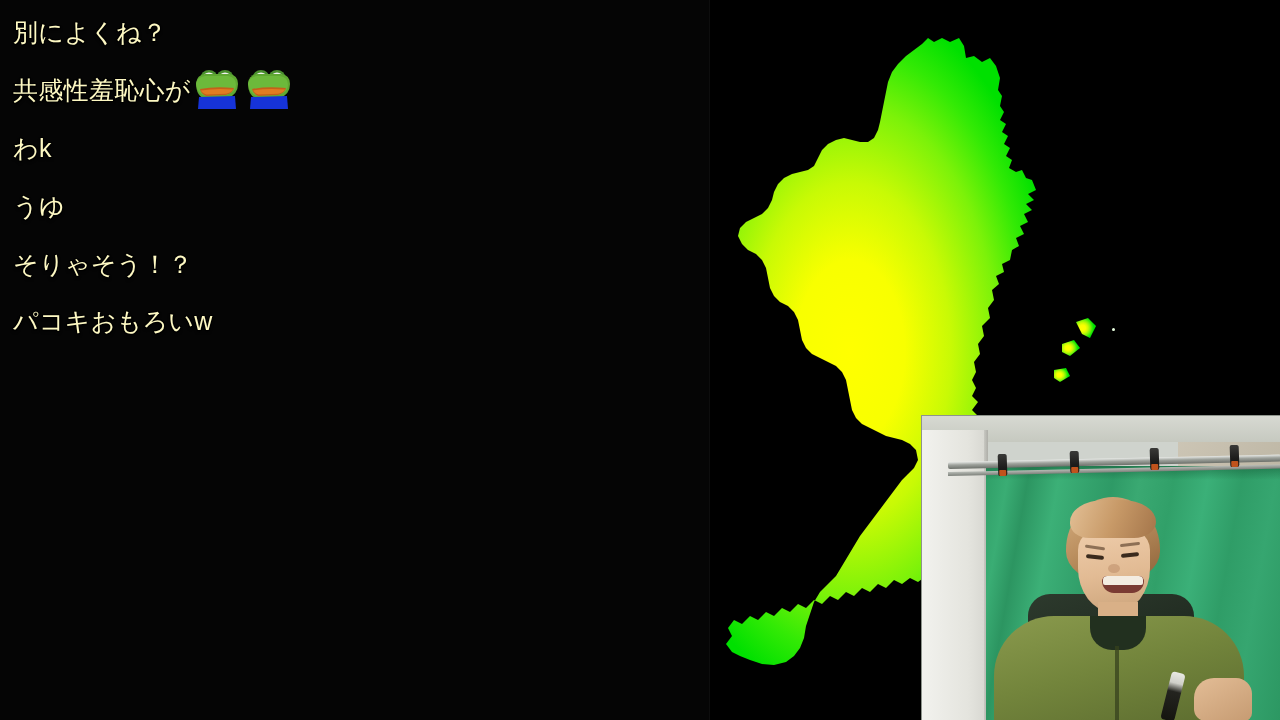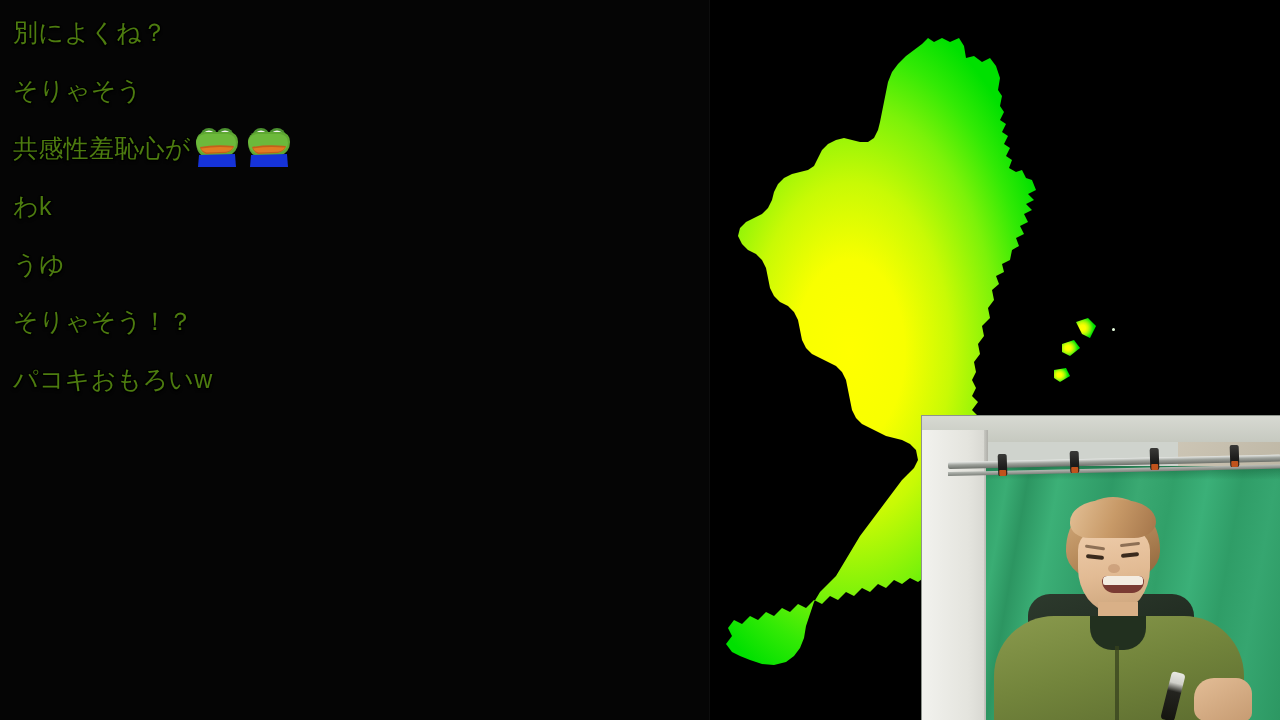--- a/index.html
+++ b/index.html
@@ -23,21 +23,21 @@
     width:710px; height:720px;
     background:#050505;
     overflow:hidden;
   }
   #chat-list {
     position:absolute;
     left:13px; top:6px;
     width:690px;
   }
   .chat-message {
-    color:#4d7c0f;
+    color:#fef9c3;
     font-size:25px;
     line-height:49px;
     letter-spacing:0.3px;
     font-weight:400;
     text-shadow:
       1px 1px 0 rgba(0,0,0,0.95),
       -1px 1px 0 rgba(0,0,0,0.8),
       1px -1px 0 rgba(0,0,0,0.8),
       -1px -1px 0 rgba(0,0,0,0.8),
       0 2px 3px rgba(0,0,0,0.9);
@@ -268,23 +268,20 @@
 <div id="stage">
 
   <div id="chat-pane">
     <div id="chat-list">
 
       <div class="chat-message">
         <span class="msg-text">別によくね？</span>
       </div>
 
 
-      <div class="chat-message">
-        <span class="msg-text">そりゃそう</span>
-      </div>
 
 
       <div class="chat-message">
         <span class="msg-text">共感性羞恥心が</span><span class="emote"><svg viewBox="0 0 48 42">
               <ellipse cx="16" cy="11" rx="8.5" ry="8" fill="#4a8f2e"></ellipse>
               <ellipse cx="32" cy="11" rx="8.5" ry="8" fill="#4a8f2e"></ellipse>
               <ellipse cx="16" cy="11" rx="6" ry="5.5" fill="#f2f2f2"></ellipse>
               <ellipse cx="32" cy="11" rx="6" ry="5.5" fill="#f2f2f2"></ellipse>
               <ellipse cx="16" cy="13" rx="3.6" ry="3.6" fill="#1b1b1b"></ellipse>
               <ellipse cx="32" cy="13" rx="3.6" ry="3.6" fill="#1b1b1b"></ellipse>

